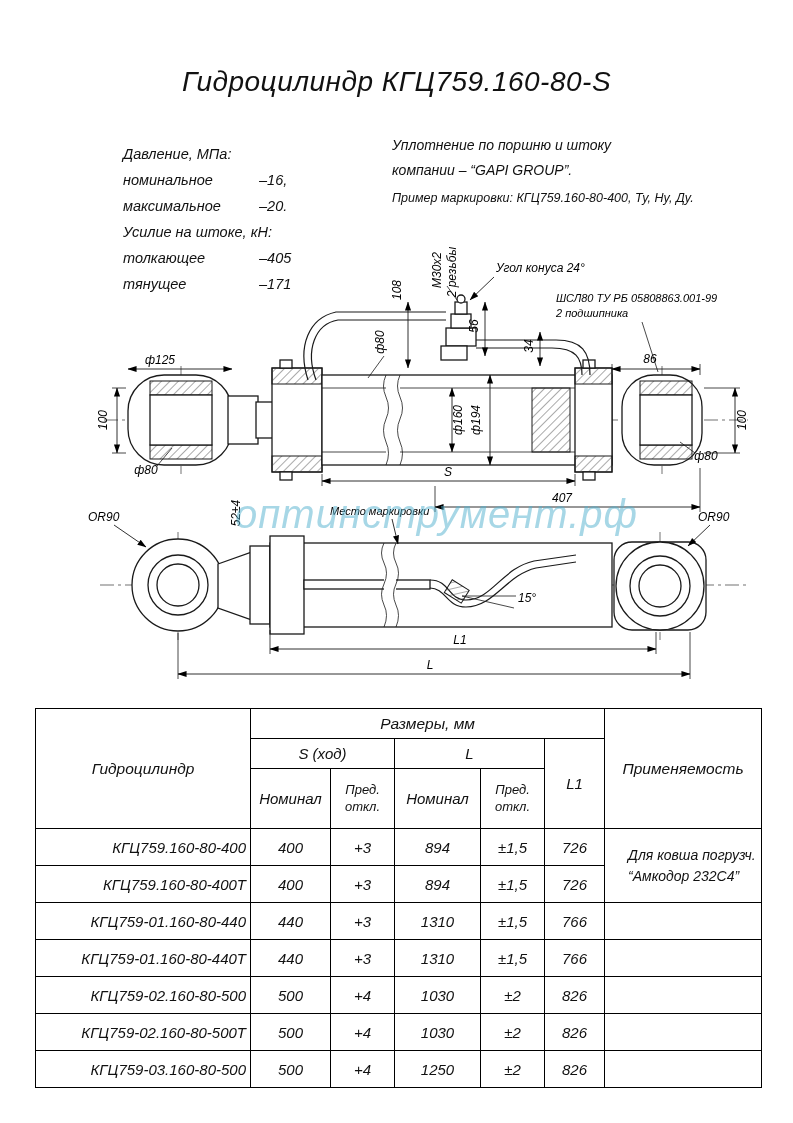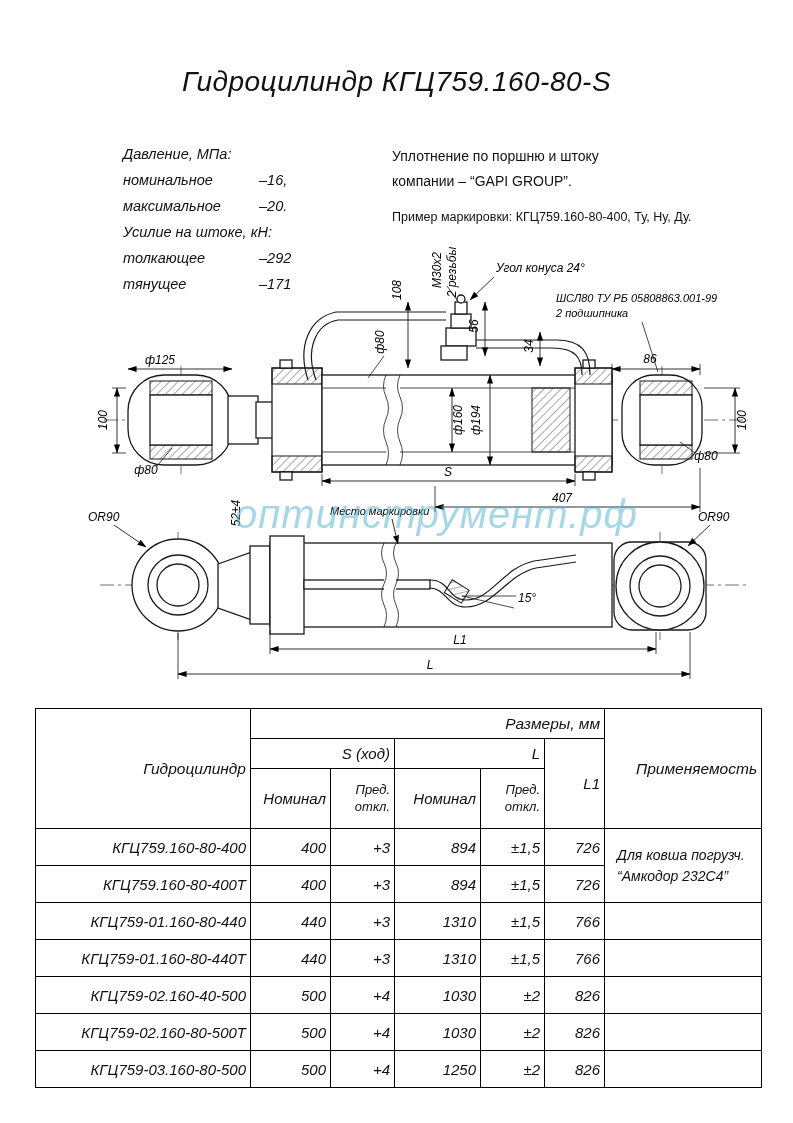--- a/index.html
+++ b/index.html
@@ -6,47 +6,47 @@
   body{margin:0;background:#fff}
   .sheet{position:relative;width:793px;height:1123px;background:#fff;overflow:hidden;
          font-family:"Liberation Sans",sans-serif;color:#111}
   .title{position:absolute;top:66px;left:0;width:100%;text-align:center;margin:0;
          font-style:italic;font-weight:500;font-size:28px;letter-spacing:.5px}
   .specs{position:absolute;left:123px;top:141px;width:182px;font-style:italic;
          font-size:14.5px;line-height:26px}
   .spec-row{display:flex}
   .sl{flex:1}
   .sv{width:46px}
-  .notes{position:absolute;left:392px;top:144px;width:352px;
+  .notes{position:absolute;left:392px;top:133px;width:352px;font-style:italic;
          font-size:14px;line-height:25px}
-  .notes .n3{font-size:12.5px;margin-top:11px}
+  .notes .n3{font-size:12.5px;margin-top:3px}
   .drawing-svg{position:absolute;left:0;top:228px}
   svg text{font-family:"Liberation Sans",sans-serif;font-style:italic;font-size:12px;fill:#000}
   svg text.small{font-size:11px}
   .part{fill:#fff;stroke:#1a1a1a;stroke-width:1.3}
   .hatchf{fill:url(#hatch);stroke:#1a1a1a;stroke-width:1}
   .thin{stroke:#1a1a1a;stroke-width:.8;fill:none}
   .dim{stroke:#1a1a1a;stroke-width:.9;fill:none}
   .cl{stroke:#333;stroke-width:.7;fill:none;stroke-dasharray:14 4 3 4}
   .tube{fill:none;stroke:#1a1a1a;stroke-width:1.2}
   .white{fill:#fff;stroke:none}
   .watermark{position:absolute;left:168px;top:492px;width:470px;text-align:right;
              font-style:italic;font-size:40px;letter-spacing:1px;
              color:rgba(80,175,205,.5);pointer-events:none}
   .spec-table{position:absolute;left:35px;top:708px;width:726px;border-collapse:collapse;
               border:1.5px solid #000;font-style:italic;table-layout:fixed}
-  .spec-table th,.spec-table td{border:1px solid #000;text-align:right;padding:2px 4px;
+  .spec-table th,.spec-table td{border:1px solid #000;text-align:center;padding:2px 4px;
               font-weight:normal;font-size:15px}
   .spec-table thead tr:nth-child(1) th{height:30px;font-size:15.5px}
   .spec-table thead tr:nth-child(2) th{height:30px}
   .spec-table thead tr:nth-child(3) th{height:60px}
   .spec-table th.dev{font-size:13px;line-height:1.25}
   .spec-table tbody tr{height:37px}
   .spec-table td.desig{text-align:right;padding-left:9px;font-size:15px}
-  .spec-table td.app{font-size:14px;text-align:left;padding-left:12px;line-height:1.45}
+  .spec-table td.app{font-size:14px;text-align:left;padding-left:23px;line-height:1.45}
 </style>
 </head>
 <body>
 
 <div class="sheet">
 
   <h1 class="title">Гидроцилиндр КГЦ759.160-80-S</h1>
 
   <div class="specs">
     <div>Давление, МПа:</div>
@@ -54,21 +54,21 @@
       <span class="sl">номинальное</span>
       <span class="sv">–16,</span>
     </div>
     <div class="spec-row">
       <span class="sl">максимальное</span>
       <span class="sv">–20.</span>
     </div>
     <div>Усилие на штоке, кН:</div>
     <div class="spec-row">
       <span class="sl">толкающее</span>
-      <span class="sv">–292</span>
+      <span class="sv">–405</span>
     </div>
     <div class="spec-row">
       <span class="sl">тянущее</span>
       <span class="sv">–171</span>
     </div>
   </div>
 
   <div class="notes">
     <div>Уплотнение по поршню и штоку</div>
     <div>компании – “GAPI GROUP”.</div>
@@ -320,21 +320,21 @@
       <tr>
         <td class="desig">КГЦ759-01.160-80-440Т</td>
         <td>440</td>
         <td>+3</td>
         <td>1310</td>
         <td>±1,5</td>
         <td>766</td>
         <td></td>
       </tr>
       <tr>
-        <td class="desig">КГЦ759-02.160-40-500</td>
+        <td class="desig">КГЦ759-02.160-80-500</td>
         <td>500</td>
         <td>+4</td>
         <td>1030</td>
         <td>±2</td>
         <td>826</td>
         <td></td>
       </tr>
       <tr>
         <td class="desig">КГЦ759-02.160-80-500Т</td>
         <td>500</td>

